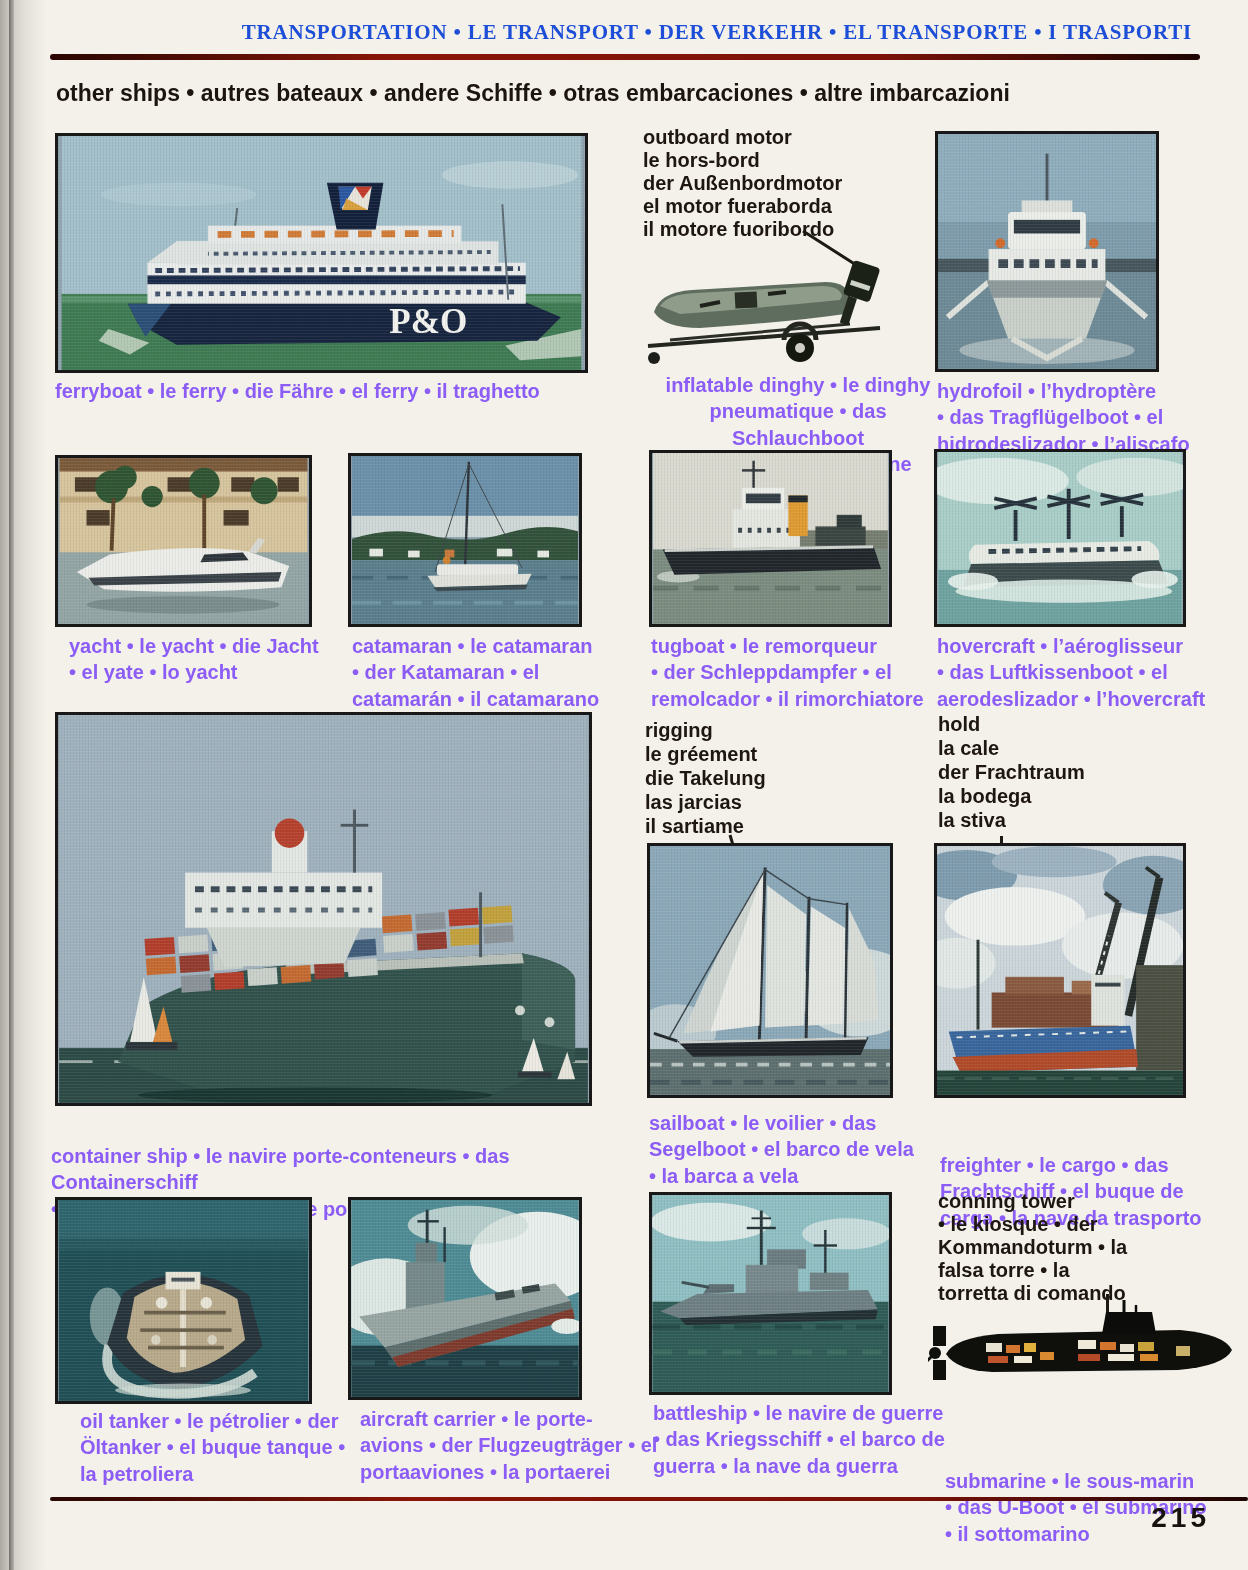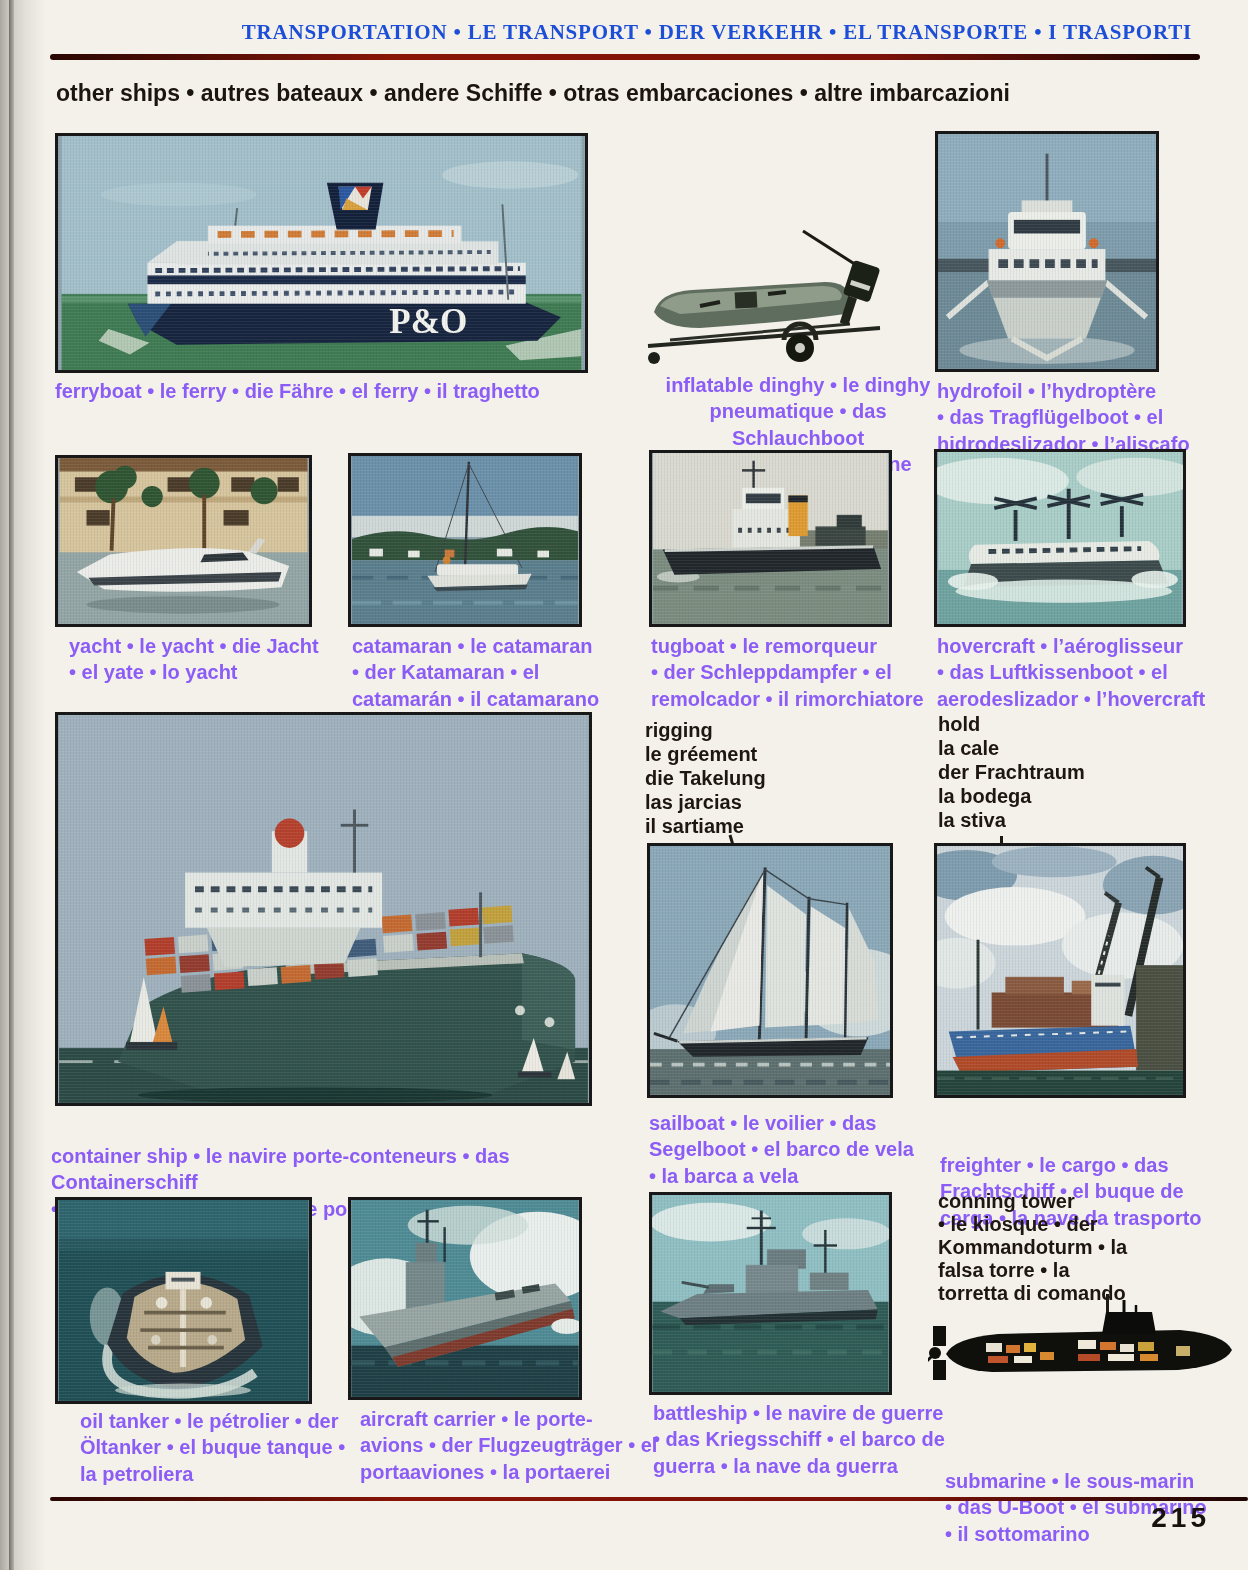--- a/index.html
+++ b/index.html
@@ -73,20 +73,25 @@
         <polygon points="284,52 318,52 314,76 288,76" fill="#e8e4da"></polygon>
         <polygon points="284,52 301,52 286,76" fill="#2a57a0"></polygon>
         <polygon points="301,52 318,52 309,64" fill="#c23b2a"></polygon>
         <polygon points="292,64 314,76 288,76" fill="#d8a03c"></polygon>
       </g>
       <text x="336" y="202" font-size="36" font-weight="bold" font-family="'Liberation Serif',serif" fill="#f2f2ee">P&amp;O</text>
     </svg>
   </div>
   <div class="caption" style="left:55px;top:378px;width:540px;">ferryboat • le ferry • die Fähre • el ferry • il traghetto</div>
 
+  <div class="callout" style="left:643px;top:126px;width:300px;line-height:23px;">outboard motor
+le hors-bord
+der Außenbordmotor
+el motor fueraborda
+il motore fuoribordo</div>
   <svg class="pointer" style="left:800px;top:228px;width:70px;height:46px;">
     <line x1="3" y1="3" x2="64" y2="42" stroke="#1d1a16" stroke-width="3"></line>
   </svg>
   <div class="cutout" style="left:640px;top:248px;width:255px;height:120px;">
     <svg viewBox="0 0 255 120">
       <line x1="8" y1="98" x2="240" y2="80" stroke="#23261f" stroke-width="4"></line>
       <line x1="30" y1="92" x2="210" y2="76" stroke="#2c2f27" stroke-width="3"></line>
       <circle cx="14" cy="110" r="6" fill="#1d201a"></circle>
       <circle cx="160" cy="100" r="14" fill="#15180f"></circle>
       <circle cx="160" cy="100" r="5" fill="#cfcfc6"></circle>

